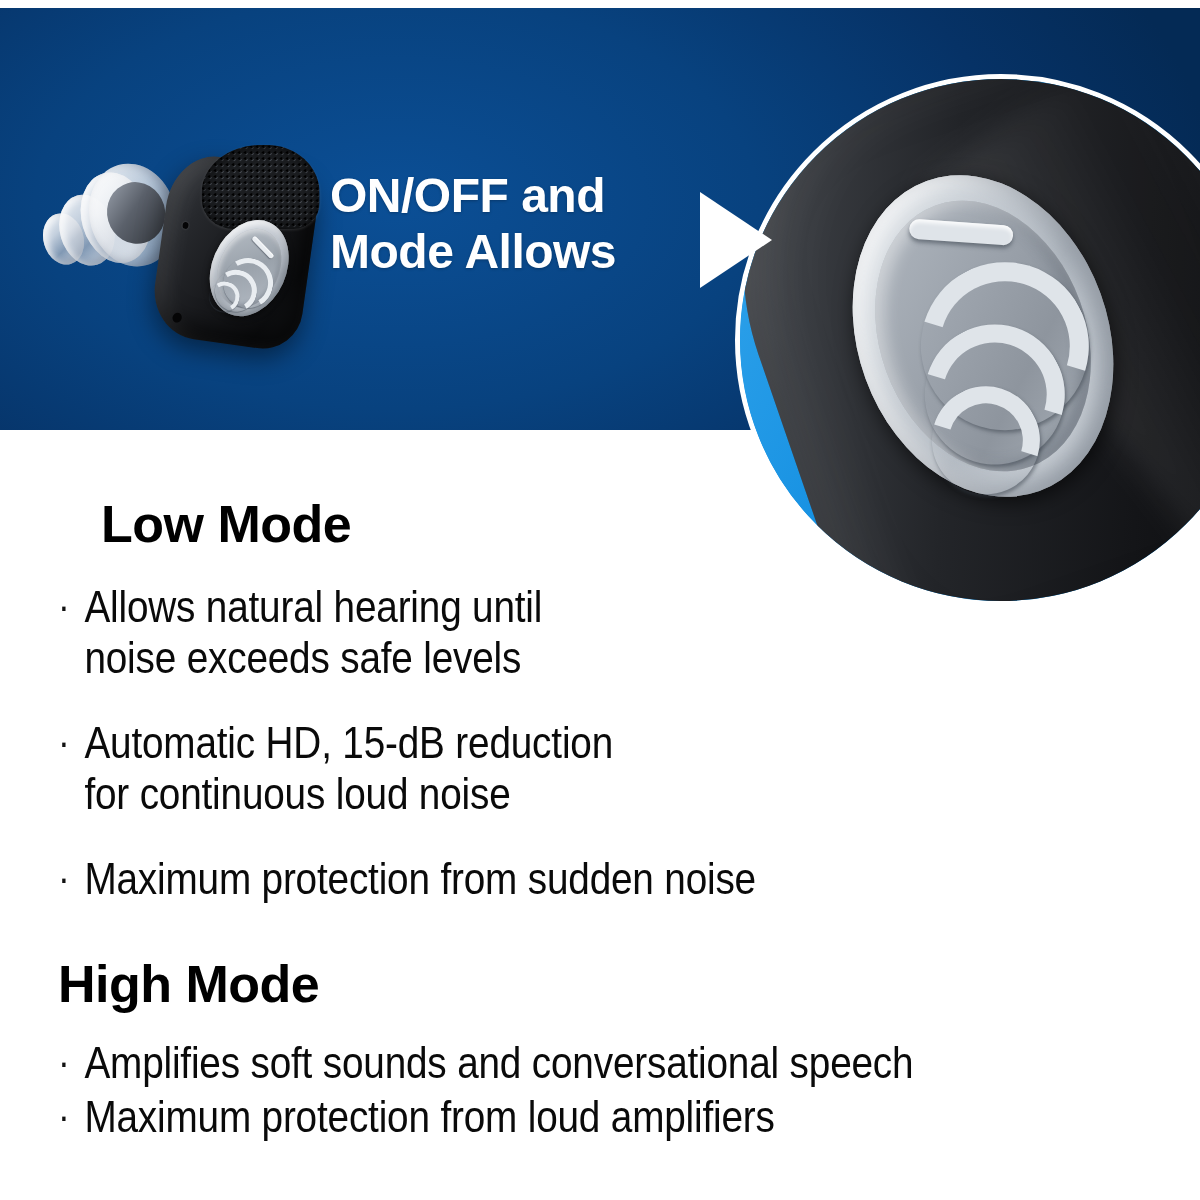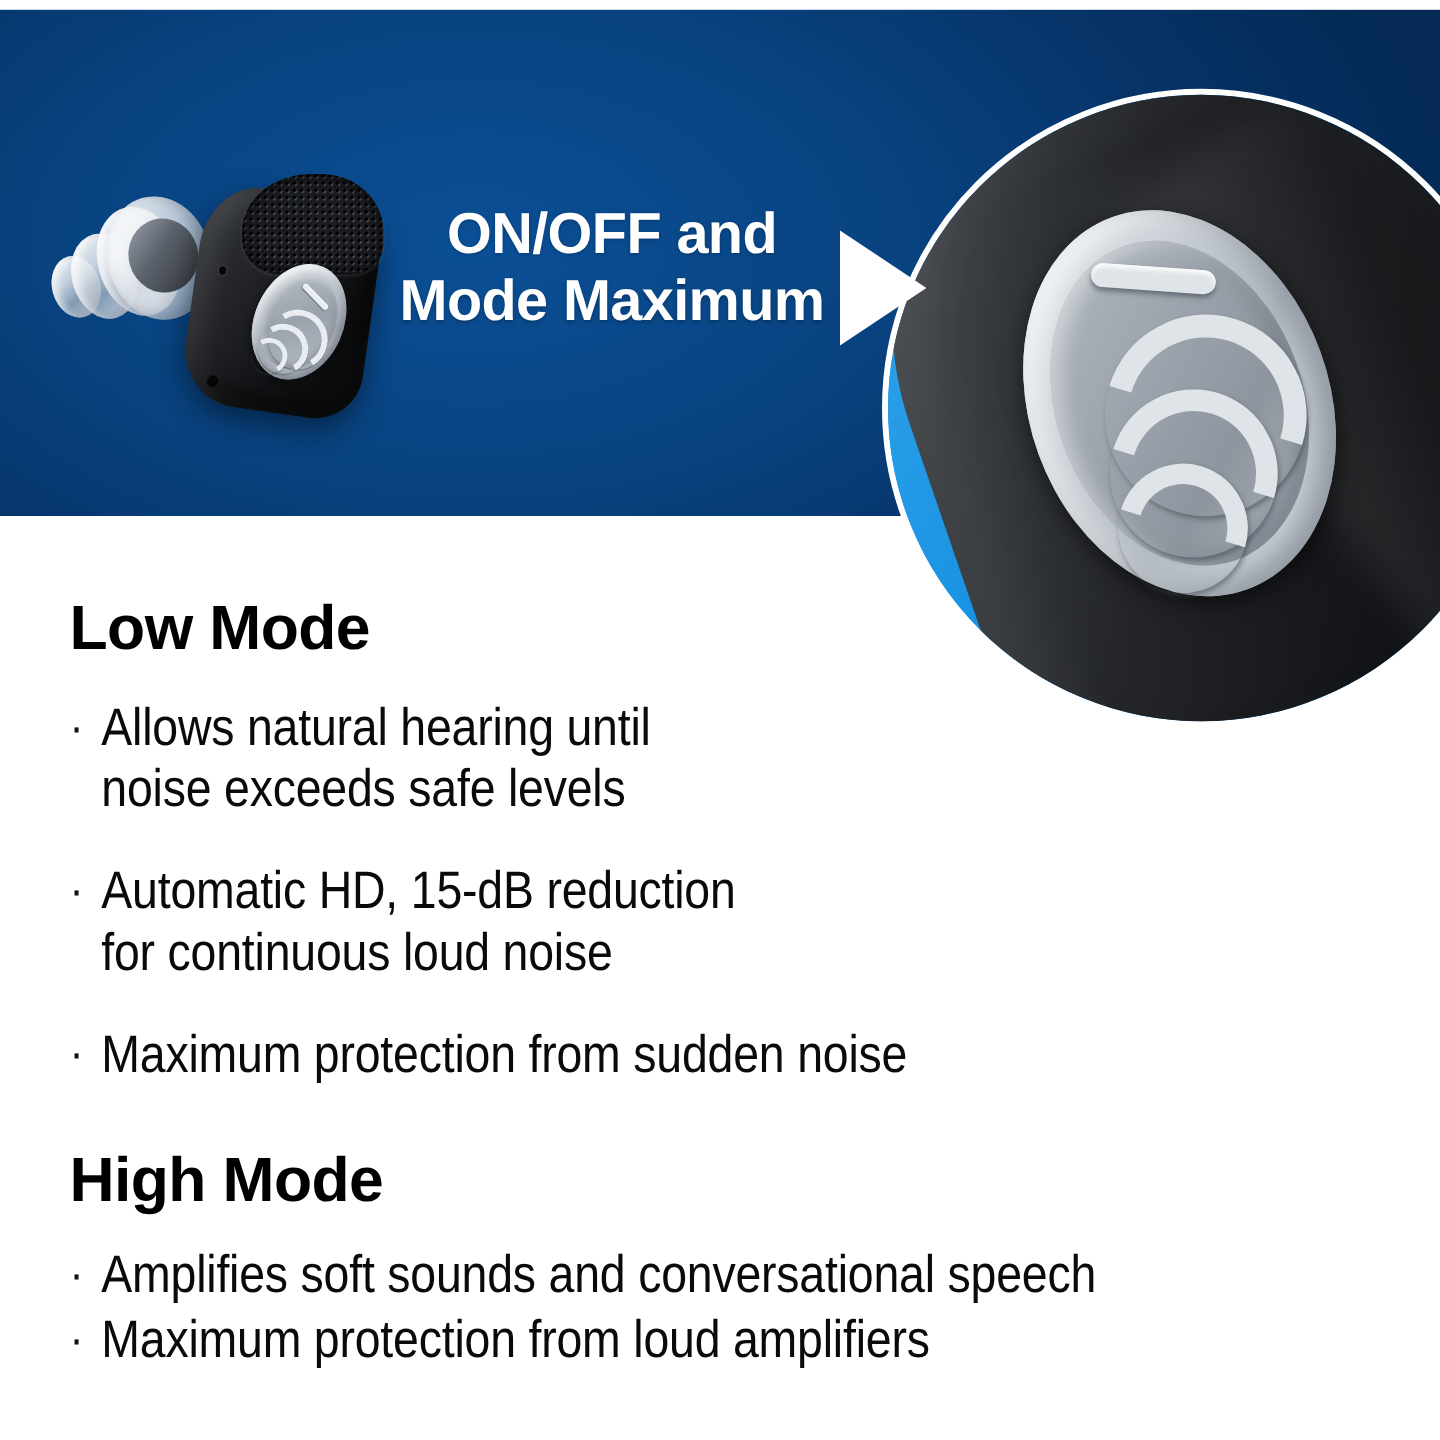--- a/index.html
+++ b/index.html
@@ -10,21 +10,20 @@
     overflow:hidden;
   }
   .page{position:relative;width:1200px;height:1200px;background:#fff;overflow:hidden;}
 
   
   .banner{
     position:absolute;left:0;top:8px;width:1200px;height:422px;
     background:
       radial-gradient(ellipse 780px 460px at 34% 44%, #0a4c91 0%, #084versus 0%, #07417e 46%, #05305e 78%, #04264c 100%);
     overflow:hidden;
-    text-align:center;
   }
   .banner-inner{
     position:absolute;inset:0;
     background:
       radial-gradient(ellipse 820px 470px at 33% 46%, #0b4f96 0%, #08427f 44%, #063266 76%, #042a55 100%);
   }
 
   
   .earpiece{position:absolute;left:38px;top:118px;width:300px;height:250px;}
 
@@ -179,21 +178,21 @@
   .m-a2{left:24px;top:128px;width:104px;height:104px;border-width:18px;transform:rotate(-8deg);}
   .m-a3{left:16px;top:184px;width:74px;height:74px;border-width:17px;transform:rotate(-8deg);}
 
   
   .content{position:absolute;left:0;top:430px;width:1200px;height:770px;background:#fff;z-index:2;}
   .heading{
     position:absolute;left:58px;color:#000;font-weight:bold;
     font-size:52px;line-height:1;letter-spacing:-0.5px;
     font-family:"Liberation Sans", sans-serif;
   }
-  .h-low{top:68px;}
+  .h-low{top:68px;margin-left:43px;}
   .h-high{top:528px;text-align:center;}
 
   .bullets{position:absolute;left:58px;width:1120px;}
   .bullet{
     position:absolute;display:flex;align-items:flex-start;
     font-family:"Liberation Sans", sans-serif;
     font-weight:300;font-size:44px;line-height:1.15;color:#0a0a0a;
     letter-spacing:-0.2px;
     transform:scaleX(0.88);transform-origin:left top;
   }
@@ -237,21 +236,21 @@
                         border-color:#e9edf1 #e9edf1 transparent transparent;"></div>
             <div class="arc" style="left:4px;top:62px;width:22px;height:22px;border-width:4px;transform:rotate(-10deg);
                         border-color:#e9edf1 #e9edf1 transparent transparent;"></div>
           </div>
         </div>
       </div>
     </div>
 
     <div class="callout">
       <div>ON/OFF and</div>
-      <div>Mode Maximum</div>
+      <div>Mode Allows</div>
     </div>
   </div>
 
   <div class="arrow"></div>
 
   <div class="magnifier">
     <div class="mag-blue"></div>
     <div class="mag-device">
       <div class="mag-sheen"></div>
     </div>

